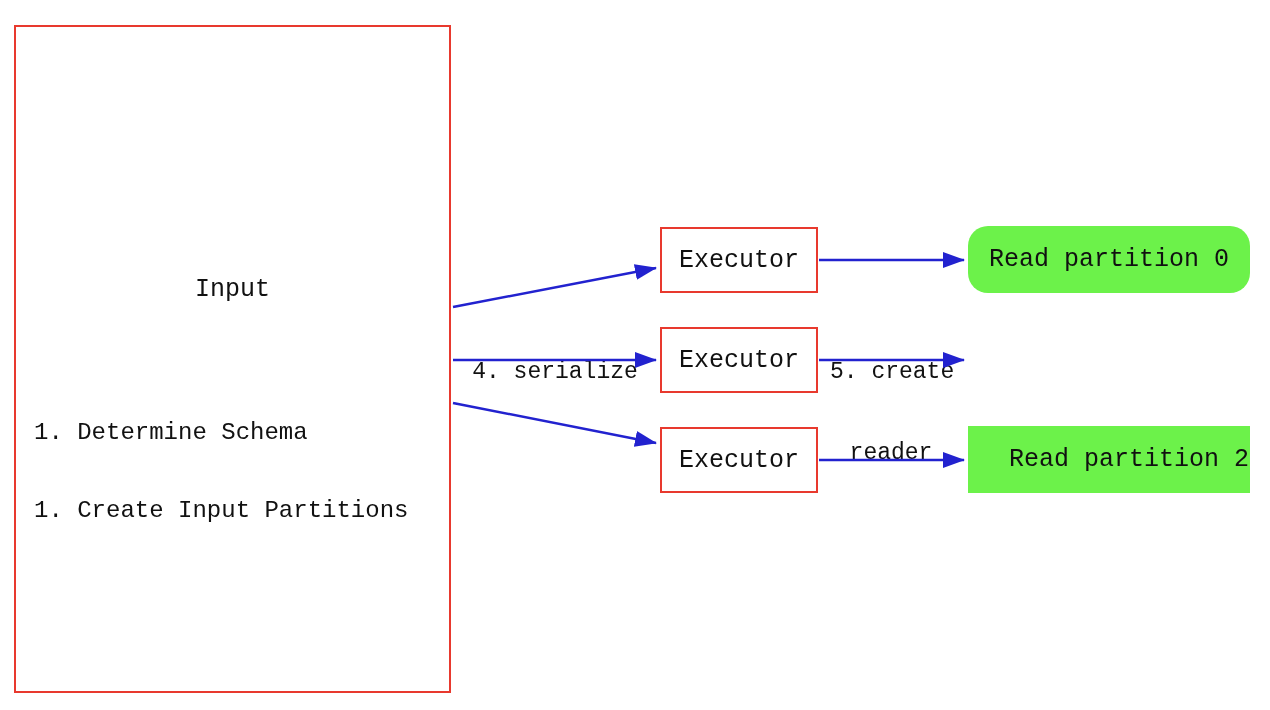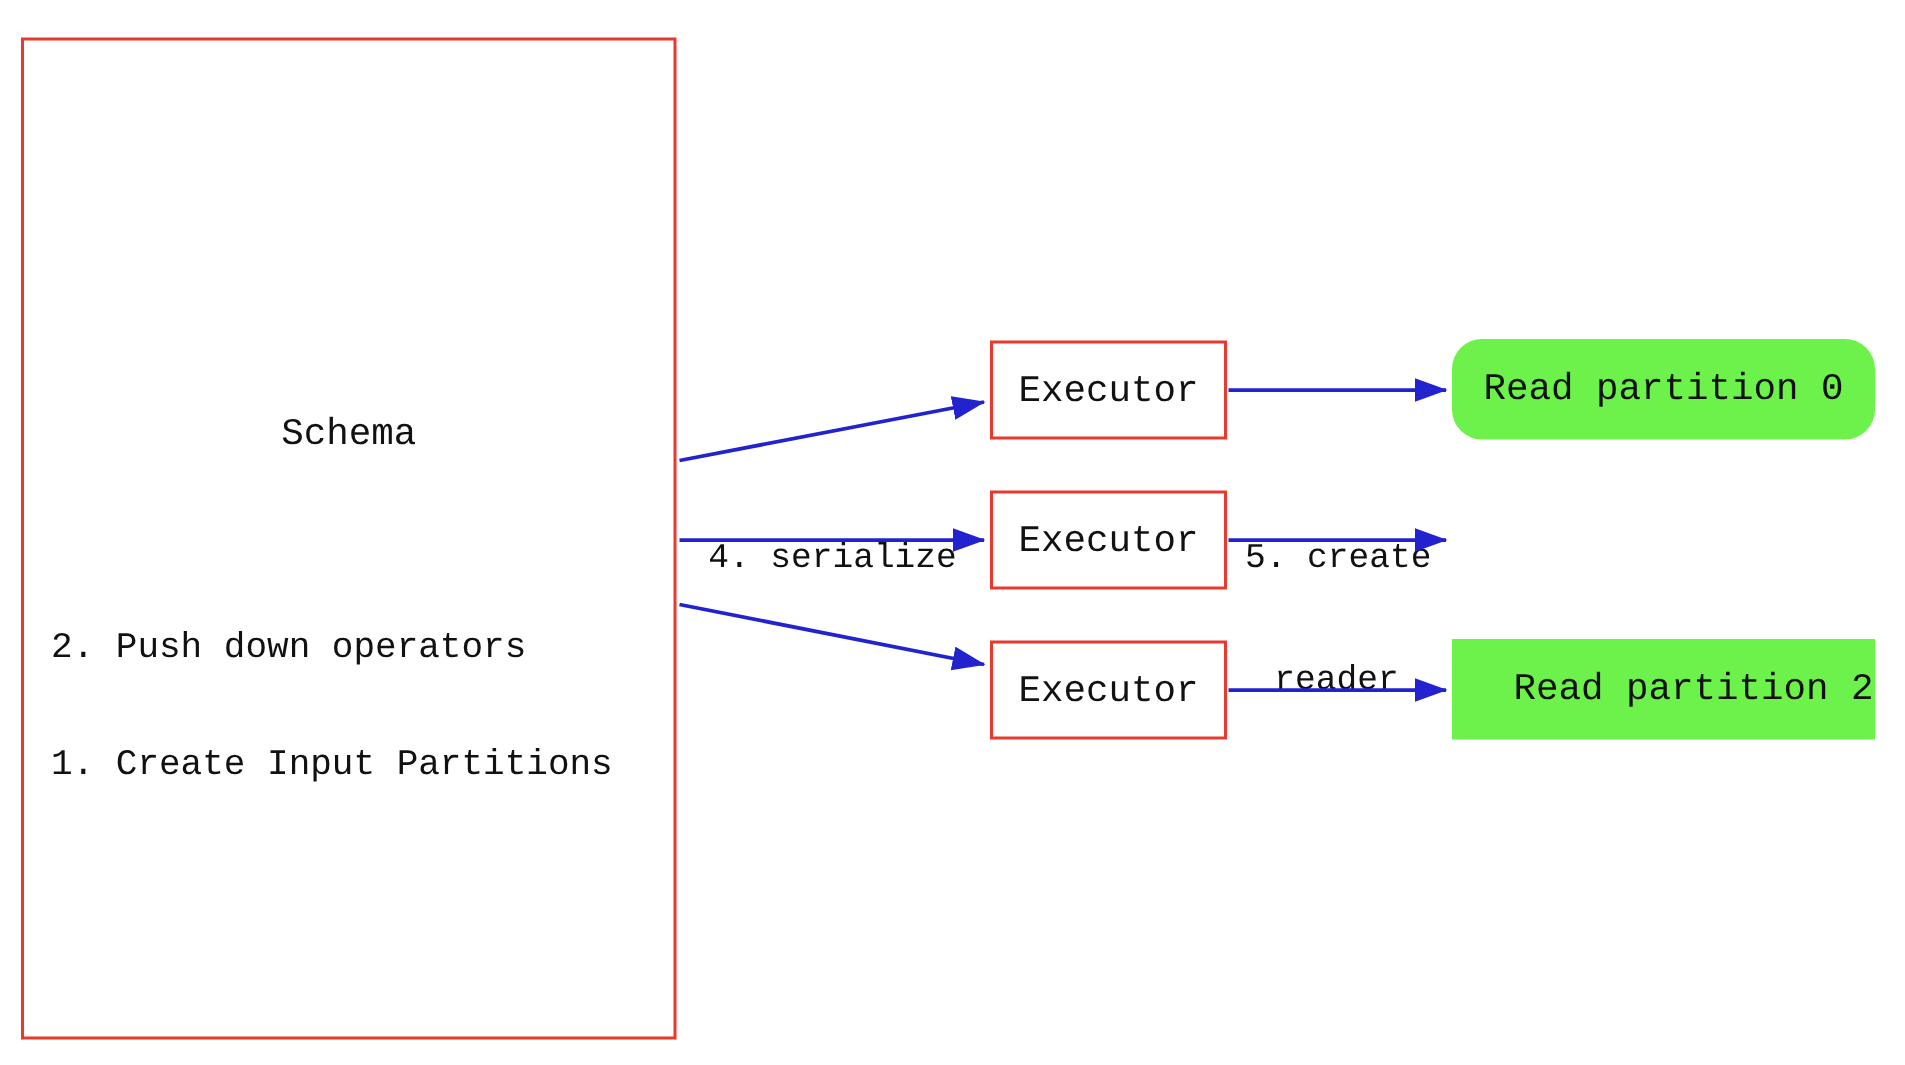--- a/index.html
+++ b/index.html
@@ -91,23 +91,23 @@
   }
   svg.arrows line { stroke: var(--arrow); stroke-width: 2.5px; }
   svg.arrows .head { fill: var(--arrow); }
 </style>
 </head>
 <body>
 
 <div class="canvas">
 
   <div class="driver-box">
-    <div class="driver-title">Schema</div>
+    <div class="driver-title">Input</div>
     <ul class="driver-steps">
-      <li>2. Push down operators</li>
+      <li>1. Determine Schema</li>
       <li>1. Create Input Partitions</li>
     </ul>
   </div>
 
   <div class="exec-box exec-0">Executor</div>
   <div class="exec-box exec-1">Executor</div>
   <div class="exec-box exec-2">Executor</div>
 
   <div class="partition-box part-0">Read partition 0</div>
   <div class="partition-box part-2">Read partition 2</div>

